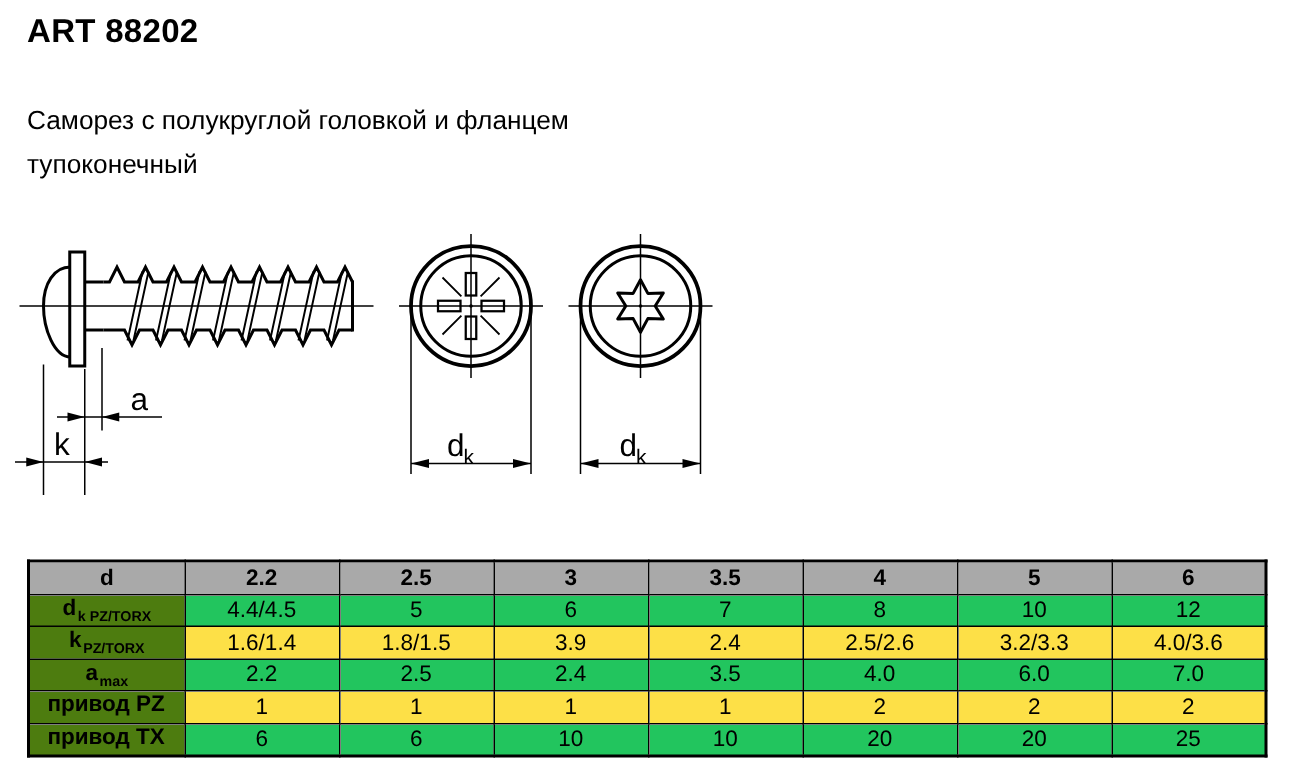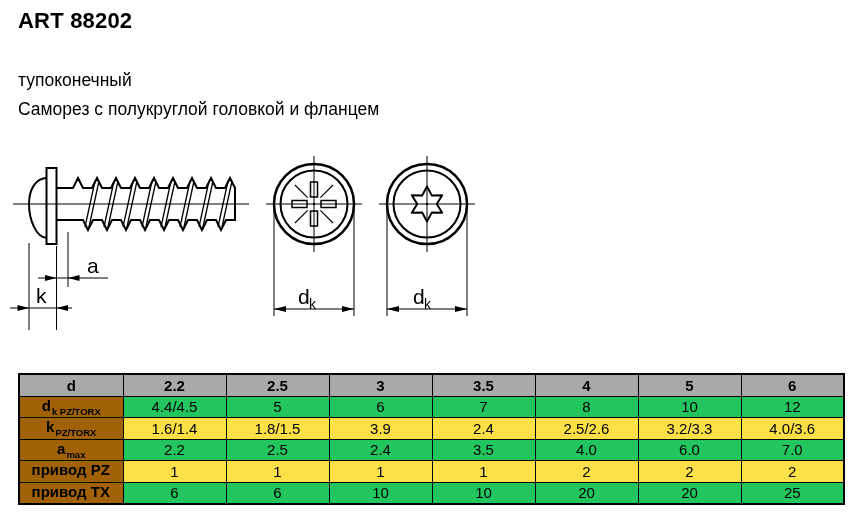--- a/index.html
+++ b/index.html
@@ -30,34 +30,34 @@
     border-collapse:collapse;table-layout:fixed;
     font-size:15px;
   }
   table.spec th, table.spec td{
     border:1px solid #000;
     height:20.5px;padding:0 2px;text-align:center;vertical-align:middle;
     overflow:hidden;white-space:nowrap;
   }
   table.spec{border:2px solid #000;}
   .hdr{background:#a9a9a9;font-weight:700;}
-  .rowhead{background:#a16207;font-weight:700;}
+  .rowhead{background:#4d7c0f;font-weight:700;}
   tr.alt td{background:#fde047;}
   tr.plain td{background:#22c55e;text-align:center;}
   td{font-weight:400;}
   sub.lbl{font-size:9.5px;font-weight:700;margin-left:1px;}
 </style>
 </head>
 <body>
 
 <div class="title">ART 88202</div>
 
 <div class="subtitle">
+  <div>Саморез с полукруглой головкой и фланцем</div>
   <div>тупоконечный</div>
-  <div>Саморез с полукруглой головкой и фланцем</div>
 </div>
 
 <svg class="drawing" viewBox="0 140 500 205" width="500" height="205" xmlns="http://www.w3.org/2000/svg">
 
   <g stroke="#000" fill="none">
 
     <path d="M47,178 C36,178 29,189 29,204 C29,219 36,238 47,238 Z" fill="#fff" stroke-width="2"></path>
 
     <rect x="46.5" y="168" width="10" height="76" fill="#fff" stroke-width="2"></rect>
 

